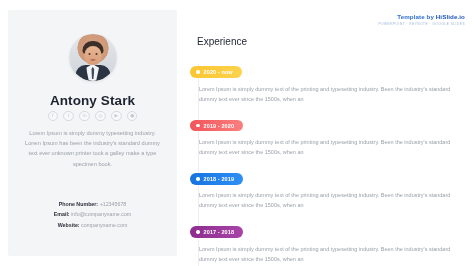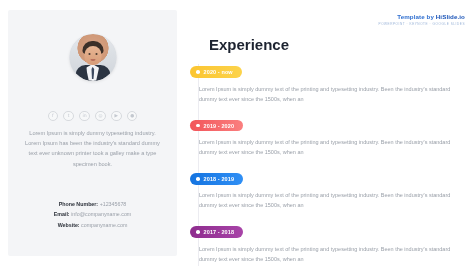--- a/index.html
+++ b/index.html
@@ -201,24 +201,24 @@
 
   
   .experience {
     position: absolute;
     left: 190px;
     top: 36px;
     width: 272px;
   }
   .experience-title {
     position: absolute;
-    left: 19px;
+    left: 7px;
     top: 0;
-    font-size: 15px;
-    font-weight: bold;
+    font-size: 10px;
+    font-weight: normal;
     color: #1d2330;
   }
 
   .timeline {
     position: absolute;
     left: 0;
     top: 24px;
     width: 272px;
   }
   .timeline-line {
@@ -282,20 +282,21 @@
         <div class="avatar-shirt"></div>
         <div class="avatar-tie"></div>
         <div class="avatar-hair"></div>
         <div class="avatar-face"></div>
         <div class="avatar-eye-l"></div>
         <div class="avatar-eye-r"></div>
         <div class="avatar-smile"></div>
       </div>
     </div>
 
+    <div class="profile-name">Antony Stark</div>
 
     <div class="socials">
       <div class="social-icon">f</div>
       <div class="social-icon">t</div>
       <div class="social-icon">in</div>
       <div class="social-icon">◎</div>
       <div class="social-icon">▶</div>
       <div class="social-icon">●</div>
     </div>
 

